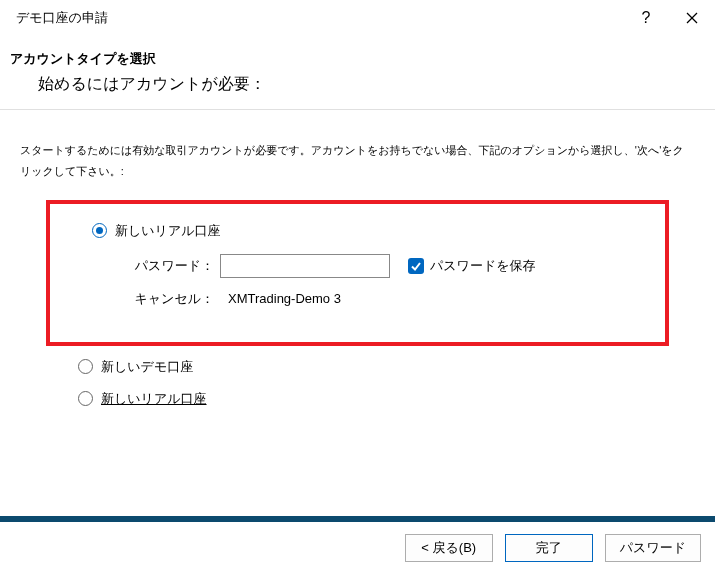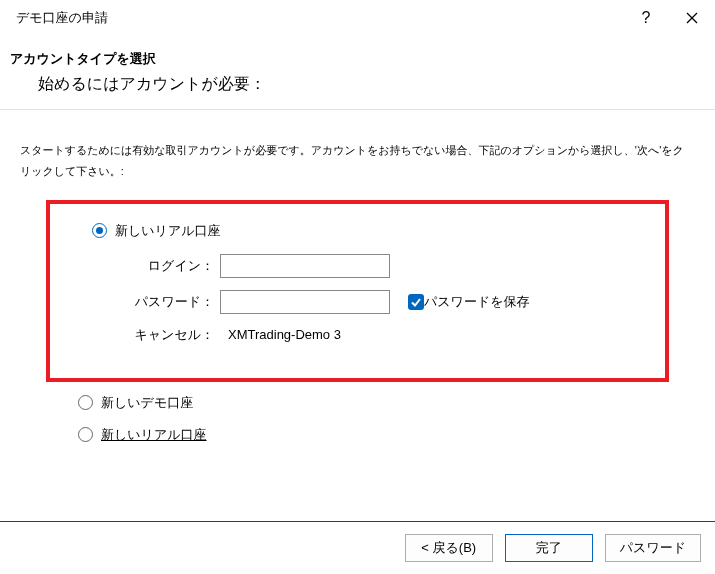--- a/index.html
+++ b/index.html
@@ -84,34 +84,34 @@
       font-size: 13px;
     }
     .text-input {
       border: 1px solid #888;
       height: 24px;
       width: 170px;
       padding: 2px 4px;
       font-size: 13px;
       background: #fff;
     }
-    .chk-wrap { display: flex; align-items: center; margin-left: 18px; }
+    .chk-wrap { display: flex; align-items: center; margin-left: 18px; gap: 6px; }
     .chk {
       width: 16px; height: 16px; border-radius: 3px;
       background: #0067c0; display: inline-flex;
       align-items: center; justify-content: center;
       flex: none;
     }
     .chk svg { width: 12px; height: 12px; }
     .server-val { margin-left: 8px; }
 
     .button-bar {
       position: absolute;
       bottom: 0; left: 0; right: 0;
-      border-top: 1px solid #0c4a6e;
+      border-top: 6px solid #0c4a6e;
       padding: 12px 14px;
       display: flex;
       justify-content: flex-end;
       gap: 12px;
       background: #fff;
     }
     .btn {
       min-width: 88px;
       height: 28px;
       border: 1px solid #adadad;
@@ -146,24 +146,20 @@
 <div class="content">
   <div class="intro-text">スタートするためには有効な取引アカウントが必要です。アカウントをお持ちでない場合、下記のオプションから選択し、'次へ'をクリックして下さい。:</div>
 
   <div class="red-box">
 
     <div class="radio-row">
       <span class="radio selected"></span>
       <span>新しいリアル口座</span>
     </div>
 
-    <div class="form-row">
-      <div class="form-label">ログイン：</div>
-      <input type="text" class="text-input" value="" style="">
-    </div>
 
     <div class="form-row">
       <div class="form-label">パスワード：</div>
       <input type="password" class="text-input" value="" style="">
       <div class="chk-wrap">
         <span class="chk">
           <svg viewBox="0 0 12 12">
               <polyline points="2,6.5 5,9.5 10,3" fill="none" stroke="#fff" stroke-width="2"></polyline>
             </svg>
         </span>

